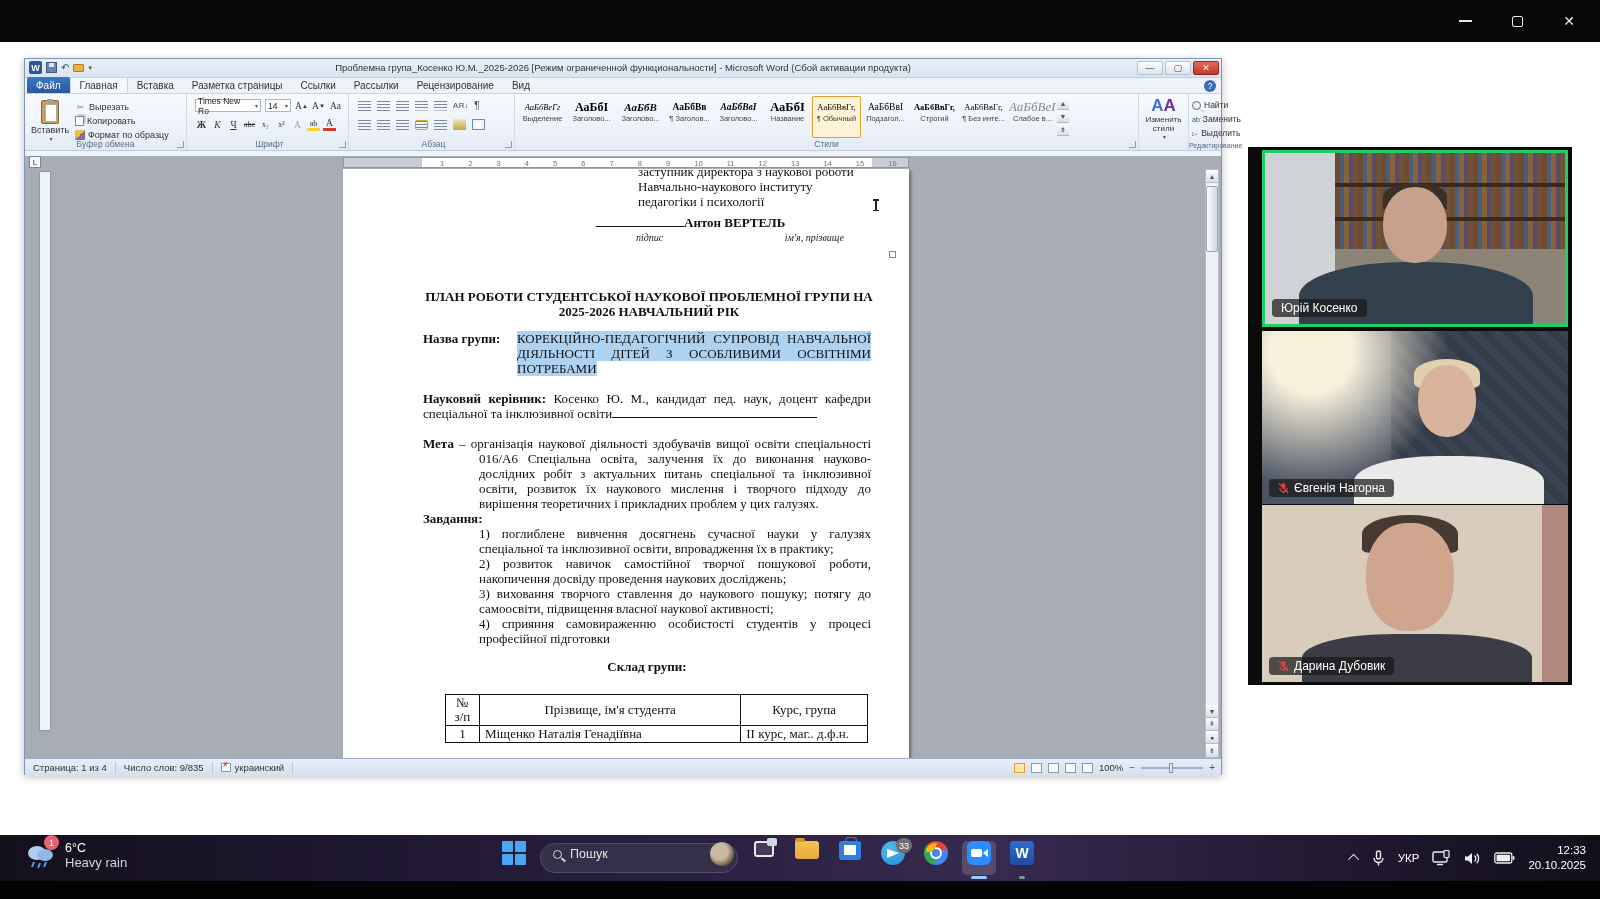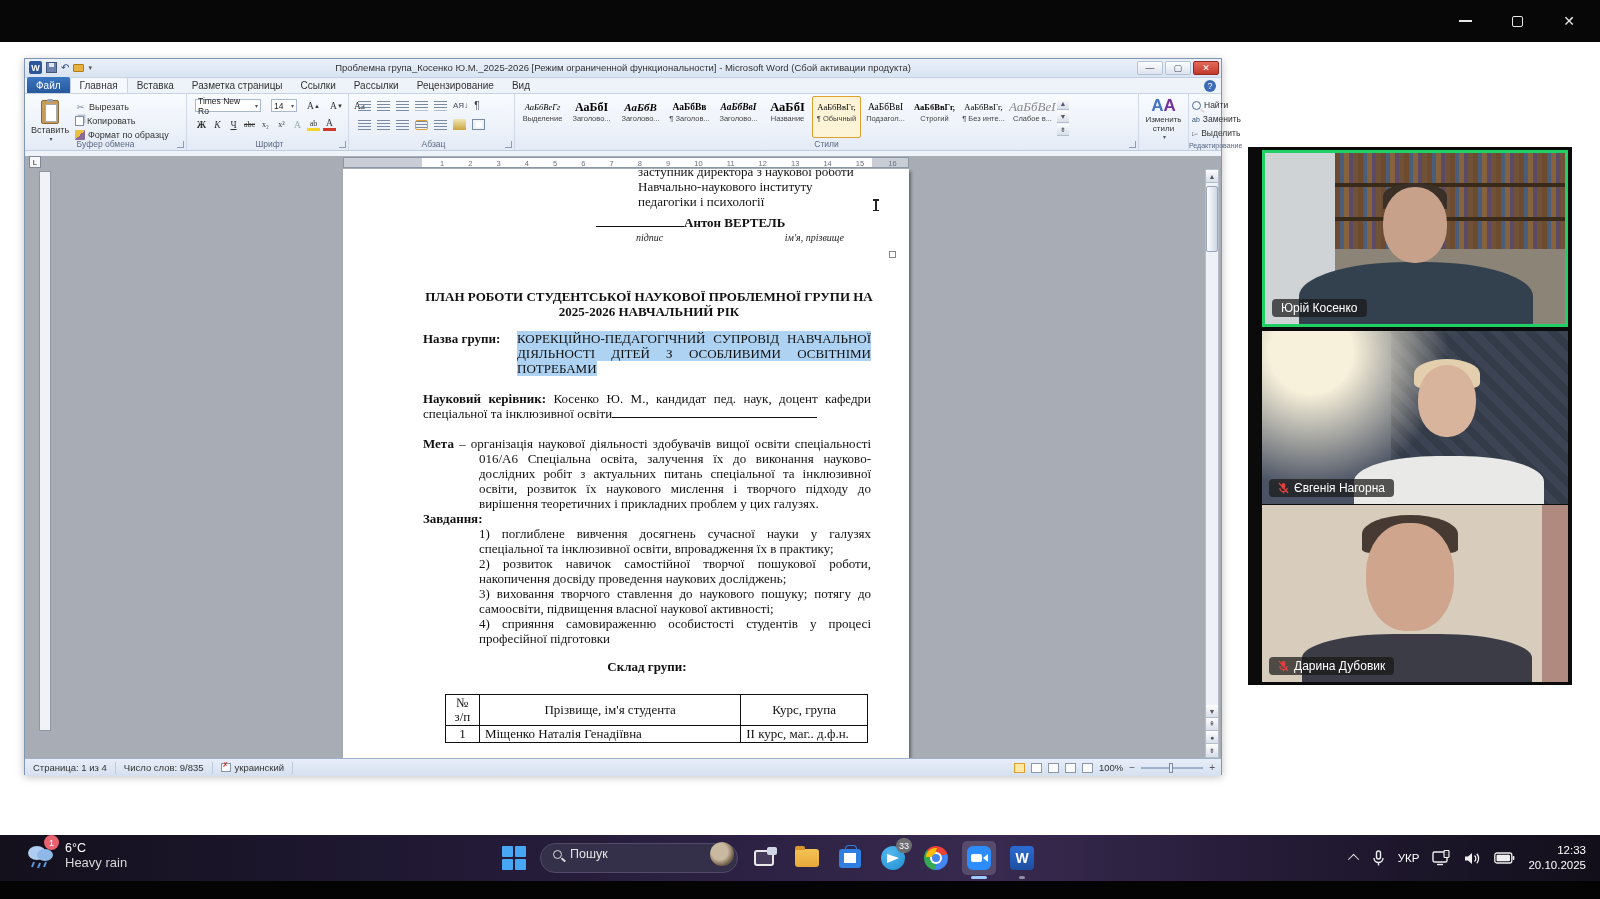--- a/index.html
+++ b/index.html
@@ -189,21 +189,21 @@
   .wx-cond { font-size:13px; color:#d6d6d6;text-align:right; }
   .tb-center { position:absolute; left:497px; top:6px; display:flex; align-items:center; gap:9px; height:34px; }
   .start-ic { width:24px; height:24px; display:grid; grid-template-columns:11px 11px; grid-template-rows:11px 11px; gap:1.5px; padding:0; }
   .start-ic i { background:#47a7f5; border-radius:1px; }
   .search-pill { width:198px; height:30px; border-radius:16px; background:#35304a; border:1px solid #514a6a;
     display:flex; align-items:center; padding:0 3px 8px 12px; gap:8px; color:#e3e3e3; font-size:12.5px; }
   .mag { width:9px; height:9px; border:1.6px solid #dcdcdc; border-radius:50%; position:relative; flex:none; }
   .mag:after { content:""; position:absolute; left:7px; top:8px; width:5px; height:1.6px; background:#dcdcdc; transform:rotate(40deg); }
   .sloth { margin-left:auto; width:24px; height:24px; border-radius:50%;
     background:radial-gradient(circle at 40% 40%, #c9b9a0 0 40%, #6f5b43 70%, #45558a 100%); flex:none; }
-  .tb-ic { width:34px; height:34px; display:flex; align-items:center; justify-content:center; position:relative; border-radius:5px; }
+  .tb-ic { width:34px; height:34px; display:flex; align-items:flex-start; justify-content:center; position:relative; border-radius:5px; }
   .tb-ic.active { background:rgba(255,255,255,.16); }
   .tb-ic.active:after { content:""; position:absolute; bottom:-4px; left:9px; width:16px; height:3px; background:#9ecbff; border-radius:2px; }
   .tb-ic.running:after { content:""; position:absolute; bottom:-4px; left:14px; width:6px; height:3px; background:#8a8f9e; border-radius:2px; }
   .tv-ic { width:20px; height:16px; border:2px solid #e8e8e8; border-radius:3px; position:relative; background:rgba(255,255,255,.12); }
   .tv-ic:after { content:""; position:absolute; right:-5px; top:-5px; width:10px; height:8px; background:#cfd6e6; border-radius:2px; }
   .folder-ic { width:24px; height:18px; background:linear-gradient(#f3c453,#e8a93c); border-radius:2px 3px 3px 3px; position:relative; }
   .folder-ic:before { content:""; position:absolute; left:0; top:-3px; width:10px; height:4px; background:#d9952d; border-radius:2px 2px 0 0; }
   .store-ic { width:22px; height:19px; background:#2f7fe0; border-radius:3px; position:relative; }
   .store-ic:before { content:""; position:absolute; left:6px; top:-4px; width:10px; height:5px; border:1.5px solid #2f7fe0; border-bottom:none; border-radius:4px 4px 0 0; }
   .store-ic:after { content:""; position:absolute; left:5px; top:4px; width:12px; height:10px;
@@ -304,21 +304,21 @@
           <div class="smallbtn">
             <span class="brush-ic"></span>
             <span>Формат по образцу</span>
           </div>
         </div>
         <div class="rlabel">Буфер обмена</div>
         <div class="launcher"></div>
       </div>
 
       <div class="rgroup" style="left:166px;width:158px;">
-        <div style="position:absolute;left:4px;top:5px;display:flex;gap:10px;align-items:center;">
+        <div style="position:absolute;left:4px;top:5px;display:flex;gap:4px;align-items:center;">
           <div class="combo" style="width:66px;">
             <span>Times New Ro</span>
               <span class="drop">▾</span>
           </div>
           <div class="combo" style="width:26px;">
             <span>14</span>
               <span class="drop">▾</span>
           </div>
           <span class="fbtn">А<span style="font-size:6px;">▲</span></span>
           <span class="fbtn">А<span style="font-size:6px;">▼</span></span>

